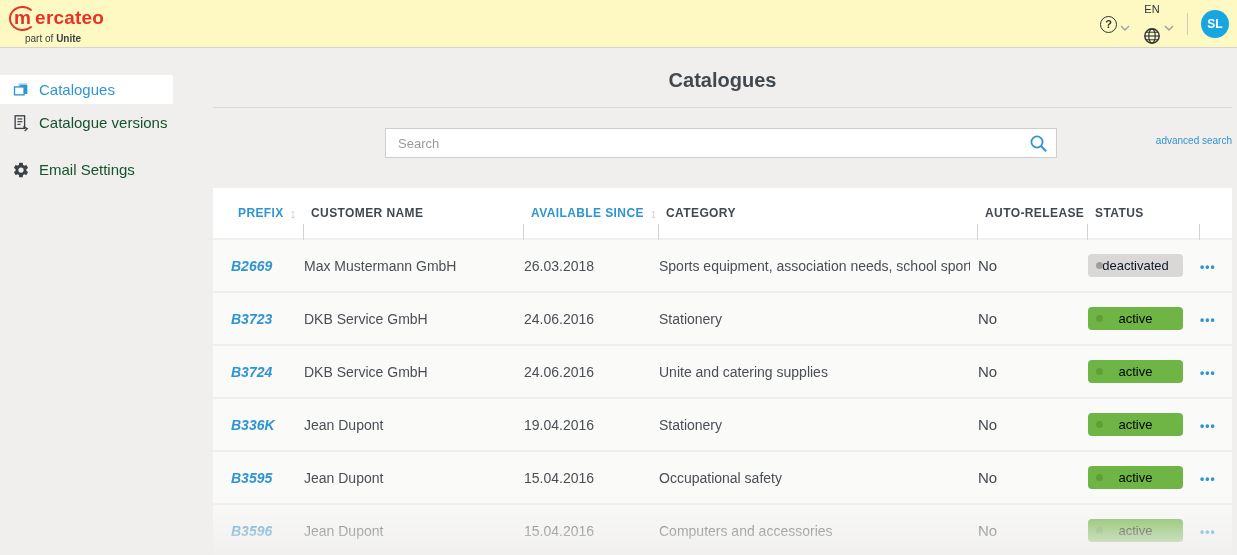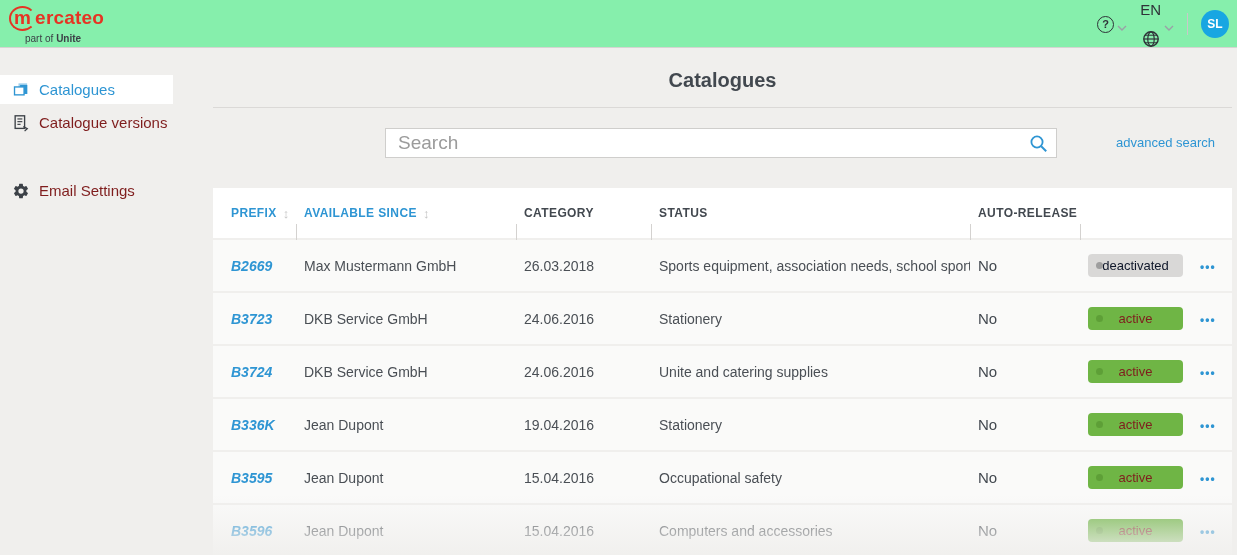--- a/index.html
+++ b/index.html
@@ -6,105 +6,105 @@
   html,body { width:1237px; height:555px; }
   body {
     position:relative; overflow:hidden;
     background:#f0efed;
     font-family:"Liberation Sans", sans-serif;
     color:#42484f;
   }
   
   .topbar {
     position:absolute; top:0; left:0; width:1237px; height:48px;
-    background:#86efac; border-bottom:1px solid #d6d4d1; z-index:20;
+    background:#fef9c3; border-bottom:1px solid #d6d4d1; z-index:20;
   }
   .logo { position:absolute; left:9px; top:6px; line-height:1; }
   .logo-main { font-size:19px; font-weight:bold; color:#e63323; letter-spacing:0.2px; }
   .logo-m {
     display:inline-block; border:2px solid #e63323; border-right-color:transparent;
     border-radius:50%; padding:0px 3px 2px 3px; margin-right:-1px;
   }
   .logo-tagline { font-size:10px; color:#3c4147; margin:3px 0 0 16px; }
   .topbar-right {
     position:absolute; right:8px; top:0; height:48px;
     display:flex; align-items:center; gap:13px;
   }
   .icon-group { display:flex; align-items:center; gap:3px; cursor:pointer; }
   .help-circle {
     width:17px; height:17px; border:1.7px solid #2f3338; border-radius:50%;
     display:flex; align-items:center; justify-content:center;
     font-size:11px; font-weight:bold; color:#2f3338;
   }
   .lang-col { display:flex; flex-direction:column; align-items:center; }
-  .lang-code { font-size:15px; color:#2f3338; margin-bottom:12px; }
+  .lang-code { font-size:11px; color:#2f3338; margin-bottom:12px; }
   .chev { margin-top:8px; }
   .v-divider { width:1px; height:22px; background:#c9c9c9; }
   .avatar {
     width:28px; height:28px; border-radius:50%; background:#18a6e2;
     color:#fff; font-size:12px; font-weight:bold;
     display:flex; align-items:center; justify-content:center; cursor:pointer;text-align:right;
   }
   
   .sidebar { position:absolute; top:48px; left:0; width:213px; bottom:0; padding-top:27px; }
   .side-item {
     display:flex; align-items:center; height:29px; width:173px;
     padding-left:12px; gap:9px; cursor:pointer;
-    font-size:15px; color:#7f1d1d;
+    font-size:15px; color:#14532d;
   }
   .side-item.active { background:#ffffff; color:#2e95d3; }
   .side-item + .side-item { margin-top:4px; }
-  .side-item.group-gap { margin-top:39px; }
+  .side-item.group-gap { margin-top:18px; }
   .side-icon { width:18px; height:18px; display:flex; align-items:center; justify-content:center; flex:0 0 18px; }
   
   .main { position:absolute; left:213px; top:48px; width:1019px; bottom:0; }
   .page-title { text-align:center; padding-top:21px; font-size:20px; font-weight:bold; color:#42484f; }
   .title-divider { position:absolute; top:59px; left:0; width:1019px; height:1px; background:#dbd9d7; }
   .search-row { position:absolute; top:80px; left:0; width:1019px; height:30px; }
   .search-box {
     position:absolute; left:172px; width:672px; height:30px;
     background:#fff; border:1px solid #cfcecc;
   }
   .search-input {
     width:100%; height:100%; border:none; outline:none; background:transparent;
-    padding:0 14px 0 12px; font-size:19px; color:#15803d;
+    padding:0 14px 0 12px; font-size:13px; color:#15803d;
     font-family:"Liberation Sans", sans-serif;
   }
   .search-input::placeholder { color:#9b9b9b; }
   .search-btn { position:absolute; right:7px; top:5px; width:20px; height:20px; cursor:pointer; background:none; border:none; }
-  .adv-link { position:absolute; right:17px; top:7px; font-size:13px; color:#2e95d3; text-decoration:none; cursor:pointer; }
+  .adv-link { position:absolute; right:0px; top:7px; font-size:10px; color:#2e95d3; text-decoration:none; cursor:pointer; }
   
   .table { position:absolute; top:140px; left:0; width:1019px; }
   .tr {
     display:grid; grid-template-columns:83px 220px 135px 319px 110px 112px 40px;
     align-items:center;
   }
   .thead { background:#ffffff; height:50px; }
   .th {
     position:relative; height:50px; display:flex; align-items:center;
     font-size:12px; font-weight:bold; letter-spacing:0.4px; color:#42484f;
-    padding-left:8px; white-space:nowrap;
+    padding-left:8px; white-space:nowrap;margin-left:7px;
   }
   .th:first-child { padding-left:18px; }
   .th.sortable { color:#2e95d3; cursor:pointer; }
   .th:not(:first-child)::before {
     content:""; position:absolute; left:0; bottom:-2px; width:1px; height:16px; background:#d4d2d0;
   }
   .sort-arrow { color:#c4c4c4; font-size:13px; margin-left:6px; font-weight:normal; }
   .row { background:#fafaf9; height:51px; margin-top:2px; }
   .td { font-size:14px; color:#4a4f55; padding-left:8px; white-space:nowrap; overflow:hidden; }
   .td.prefix { padding-left:18px; }
   .prefix-link { color:#2e95d3; font-weight:bold; text-decoration:none; cursor:pointer; font-size:14px;font-style:italic; }
   .td.auto { font-size:15px; color:#42484f; }
   .badge {
     position:relative; width:95px; height:23px; border-radius:4px;
     display:flex; align-items:center; justify-content:center; font-size:13px;
   }
   .badge .dot { position:absolute; left:8px; width:7px; height:7px; border-radius:50%; }
-  .badge.active { background:#6fb545; color:#7f1d1d; }
+  .badge.active { background:#6fb545; color:#000000; }
   .badge.active .dot { background:#55932f; opacity:0.65; }
   .badge.deactivated { background:#d9d8d7; color:#0f172a; }
   .badge.deactivated .dot { background:#9e9e9e; }
   .more-btn {
     color:#2e95d3; font-size:12px; font-weight:bold; letter-spacing:1px;
     cursor:pointer; background:none; border:none; padding:0;
   }
   .fade-overlay {
     position:absolute; left:0; top:495px; width:1237px; height:60px; z-index:10;
     background:linear-gradient(to bottom, rgba(240,239,237,0) 0%, rgba(240,239,237,0.92) 100%);
@@ -195,32 +195,35 @@
     </div>
     <a class="adv-link">advanced search</a>
   </div>
 
   <div class="table">
     <div class="tr thead">
         <div class="th sortable">
           <span>PREFIX</span>
           <span class="sort-arrow">↕</span>
         </div>
+        <div class="th">
+          <span>CUSTOMER NAME</span>
+        </div>
         <div class="th sortable">
           <span>AVAILABLE SINCE</span>
           <span class="sort-arrow">↕</span>
         </div>
         <div class="th">
           <span>CATEGORY</span>
         </div>
         <div class="th">
+          <span>AUTO-RELEASE</span>
+        </div>
+        <div class="th">
           <span>STATUS</span>
-        </div>
-        <div class="th">
-          <span>AUTO-RELEASE</span>
         </div>
         <div class="th">
           <span></span>
         </div>
       </div>
     <div id="tbody">
         <div class="tr row">
           <div class="td prefix"><a class="prefix-link">B2669</a></div>
           <div class="td">Max Mustermann GmbH</div>
           <div class="td">26.03.2018</div>

